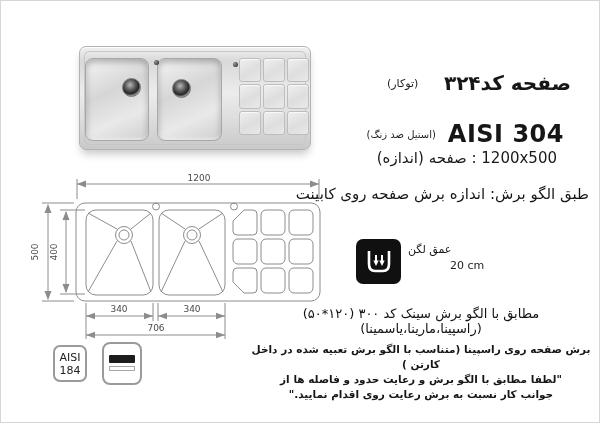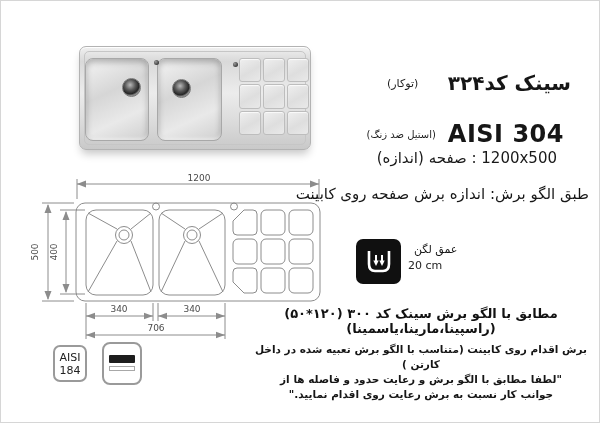--- a/index.html
+++ b/index.html
@@ -45,26 +45,26 @@
   
   .drawing{position:absolute;left:28px;top:172px;width:294px;height:170px;}
   .drawing svg{display:block;}
   .drawing text{font-family:"DejaVu Sans",sans-serif;font-size:9px;fill:#4a4a4a;}
 
   
   .depth{position:absolute;left:355px;top:238px;display:flex;align-items:flex-start;}
   .depth-icon{width:45px;height:45px;border-radius:7px;background:#101010;
               display:flex;align-items:center;justify-content:center;}
   .depth-texts{margin-left:7px;padding-top:4px;}
-  .depth-label{font-size:11px;direction:rtl;text-align:left;color:#141414;margin-left:6px;}
-  .depth-value{font-size:11px;color:#232323;margin-top:3px;}
+  .depth-label{font-size:11px;direction:rtl;text-align:left;color:#141414;}
+  .depth-value{font-size:11px;color:#232323;margin-top:3px;margin-left:42px;}
 
   
   .notes{position:absolute;left:246px;right:4px;top:305px;text-align:center;direction:rtl;}
-  .note-1{font-size:13px;font-weight:bold;margin-bottom:6px;color:#121212;}
+  .note-1{font-size:13px;font-weight:normal;margin-bottom:6px;color:#121212;}
   .note-s{font-size:10.5px;font-weight:bold;line-height:15px;color:#161616;}
 
   
   .steel-badge{position:absolute;left:52px;top:344px;width:34px;height:37px;
                border:2px solid #9a9a9a;border-radius:7px;box-sizing:border-box;
                display:flex;flex-direction:column;align-items:center;justify-content:center;
                font-size:11px;line-height:13px;color:#222;}
   .sheet-badge{position:absolute;left:101px;top:341px;width:40px;height:43px;
                border:2px solid #9a9a9a;border-radius:8px;box-sizing:border-box;}
   .sheet-bar-dark{position:absolute;left:5px;right:5px;top:11px;height:8px;background:#1d1d1d;border-radius:1px;}
@@ -91,21 +91,21 @@
         <i></i>
         <i></i>
         <i></i>
         <i></i>
         <i></i>
     </div>
   </div>
 
   <div class="title-row">
     <span class="title-note">(توکار)</span>
-    <span class="title-main">سینک کد۳۲۴</span>
+    <span class="title-main">صفحه کد۳۲۴</span>
   </div>
 
   <div class="material-row">
     <span class="material-note">(استیل ضد زنگ)</span>
     <span class="material-main">AISI 304</span>
   </div>
 
   <div class="size-line">1200x500 : صفحه (اندازه)</div>
   <div class="pattern-line">طبق الگو برش: اندازه برش صفحه روی کابینت</div>
 
@@ -197,21 +197,21 @@
       </svg>
     </div>
     <div class="depth-texts">
       <div class="depth-label">عمق لگن</div>
       <div class="depth-value">20 cm</div>
     </div>
   </div>
 
   <div class="notes">
     <div class="note-1">مطابق با الگو برش سینک کد ۳۰۰ (۱۲۰*۵۰)(راسپینا،مارینا،یاسمینا)</div>
-    <div class="note-s">برش اقدام روی کابینت (متناسب با الگو برش تعبیه شده در داخل کارتن )</div>
+    <div class="note-s">برش صفحه روی راسپینا (متناسب با الگو برش تعبیه شده در داخل کارتن )</div>
     <div class="note-s">"لطفا مطابق با الگو برش و رعایت حدود و فاصله ها از</div>
     <div class="note-s">جوانب کار نسبت به برش رعایت روی اقدام نمایید."</div>
   </div>
 
   <div class="steel-badge">
     <span>AISI</span>
     <span>184</span>
   </div>
   <div class="sheet-badge">
     <div class="sheet-bar-dark"></div>

